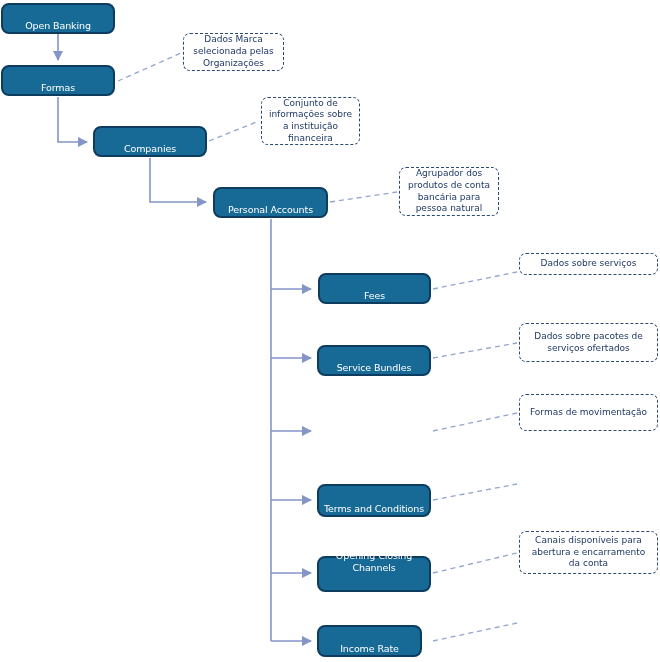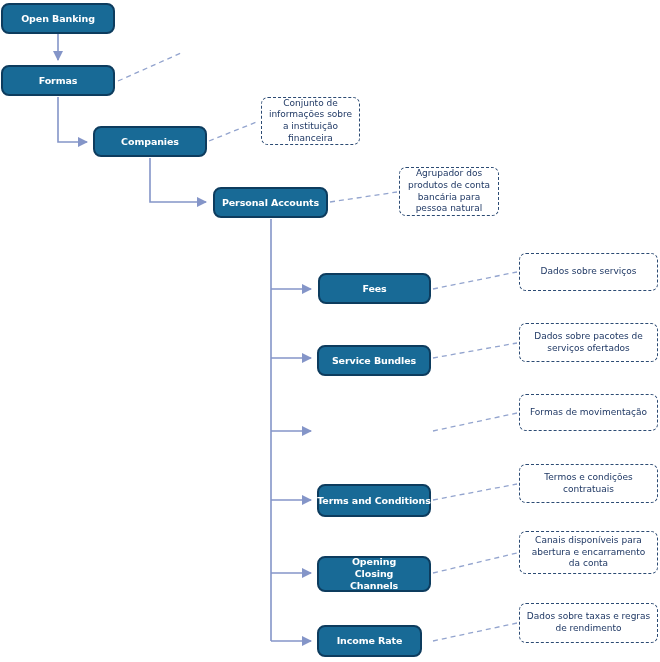--- a/index.html
+++ b/index.html
@@ -21,22 +21,22 @@
     overflow:hidden;
   }
   .wires{position:absolute;left:0;top:0;width:660px;height:662px;}
   .node{
     position:absolute;
     background:var(--node-fill);
     border:2.5px solid var(--node-border);
     border-radius:8px;
     color:var(--node-text);
     font-size:9.5px;
-    font-weight:bold;
-    display:flex;align-items:center;justify-content:center;
+    font-weight:normal;
+    display:flex;align-items:flex-end;justify-content:center;
     text-align:center;
     line-height:1.25;
     letter-spacing:-0.1px;
   }
   .node.nowrap span{white-space:nowrap;}
   .node.wrap2{padding:16px 14px;}
   .note{
     position:absolute;
     background:#fff;
     border:1.4px dashed var(--note-border);
@@ -115,46 +115,43 @@
   </div>
 
   <div class="node wrap2" style="left:317px;top:556px;width:114px;height:35px">
     <span>Opening Closing Channels</span>
   </div>
 
   <div class="node nowrap" style="left:317px;top:625px;width:105px;height:32px">
     <span>Income Rate</span>
   </div>
 
+  <div class="note" style="left:183px;top:33px;width:101px;height:38px">
+    <span>Dados Marca selecionada pelas Organizações</span>
+  </div>
 
   <div class="note" style="left:261px;top:97px;width:99px;height:48px">
     <span>Conjunto de informações sobre a instituição financeira</span>
   </div>
 
   <div class="note" style="left:399px;top:167px;width:100px;height:49px">
     <span>Agrupador dos produtos de conta bancária para pessoa natural</span>
   </div>
 
-  <div class="note" style="left:519px;top:253px;width:139px;height:38px">
+  <div class="note" style="left:519px;top:253px;width:139px;height:22px">
     <span>Dados sobre serviços</span>
   </div>
 
   <div class="note" style="left:519px;top:323px;width:139px;height:39px">
     <span>Dados sobre pacotes de serviços ofertados</span>
   </div>
 
   <div class="note" style="left:519px;top:394px;width:139px;height:37px">
     <span>Formas de movimentação</span>
   </div>
 
-  <div class="note" style="left:519px;top:464px;width:139px;height:39px">
-    <span>Termos e condições contratuais</span>
-  </div>
 
   <div class="note" style="left:519px;top:531px;width:139px;height:43px">
     <span>Canais disponíveis para abertura e encarramento da conta</span>
   </div>
 
-  <div class="note" style="left:519px;top:603px;width:139px;height:40px">
-    <span>Dados sobre taxas e regras de rendimento</span>
-  </div>
 
 </div>
 
 </body></html>

